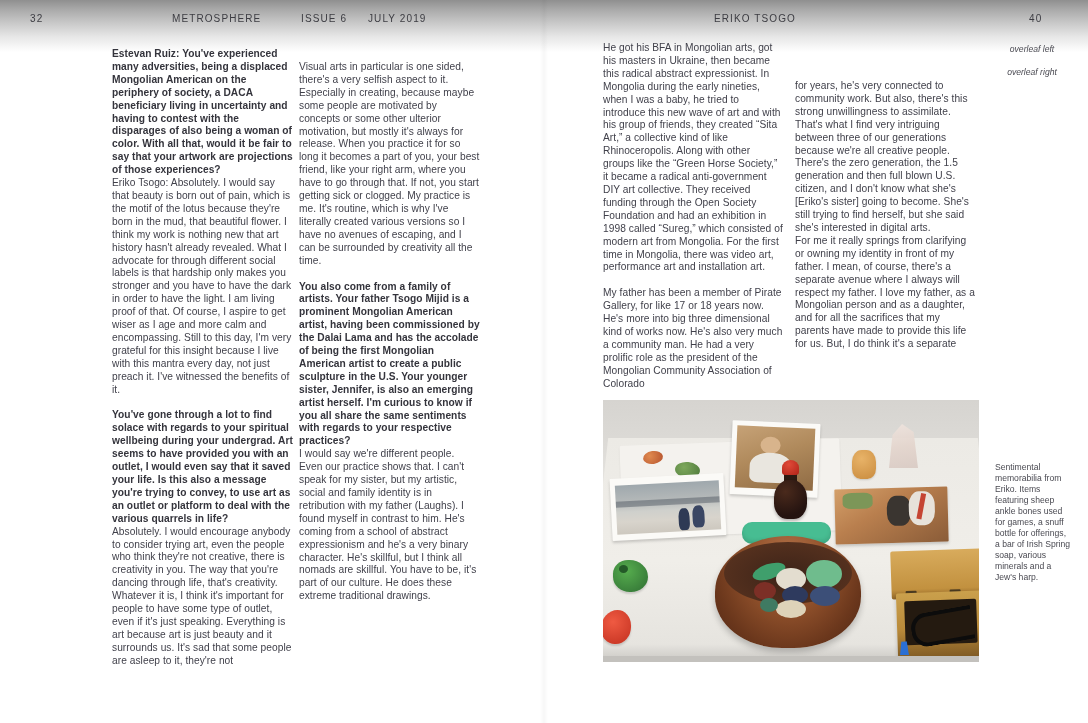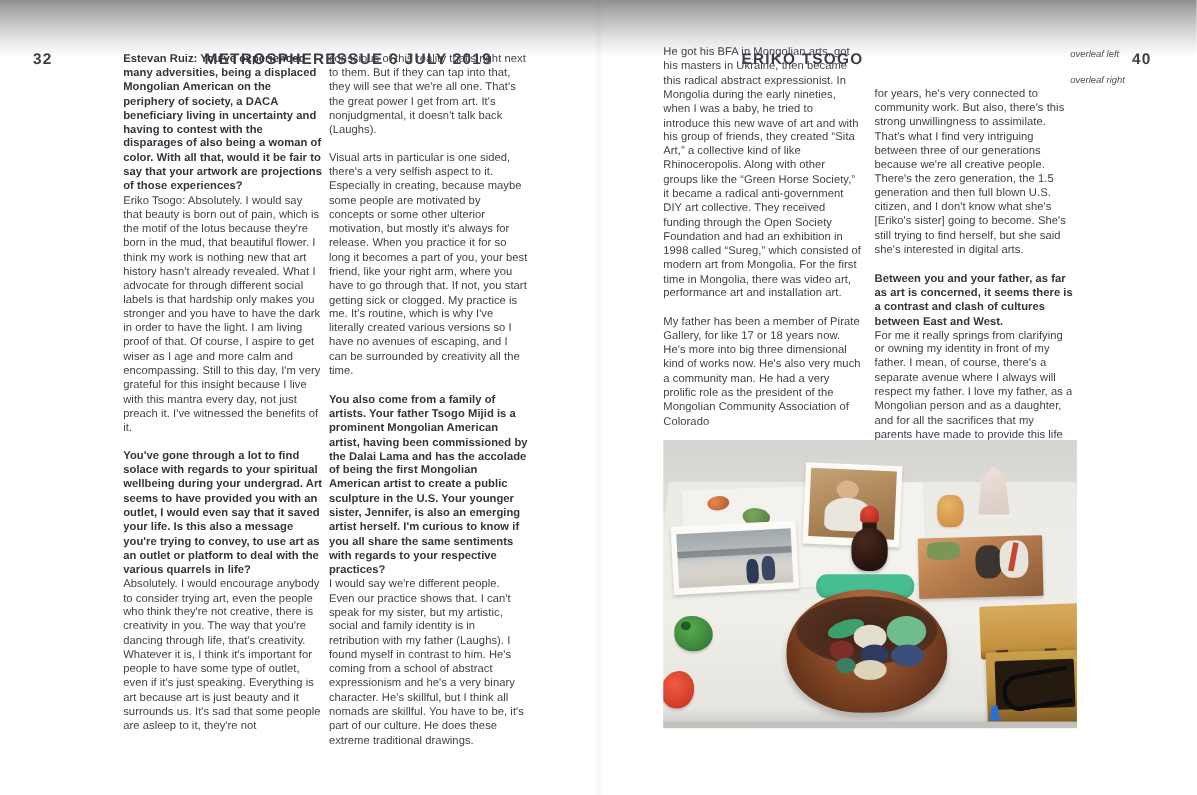--- a/index.html
+++ b/index.html
@@ -16,22 +16,22 @@
     background:linear-gradient(180deg,#8f8f8f 0%,#a9a9a9 18%,#c6c6c6 42%,#e6e6e6 70%,#ffffff 100%);
     z-index:0;
   }
   .fold{
     position:absolute;top:0;bottom:0;left:540px;width:8px;
     background:linear-gradient(90deg,rgba(0,0,0,0) 0%,rgba(0,0,0,0.03) 50%,rgba(0,0,0,0) 100%);
     z-index:1;
   }
   .hdr{
     position:absolute;top:13px;
-    font-size:14px;font-weight:700;letter-spacing:1.1px;color:#3c3c42;
-    z-index:2;white-space:nowrap;margin-top:32px;
+    font-size:10px;font-weight:400;letter-spacing:1.1px;color:#3c3c42;
+    z-index:2;white-space:nowrap;
   }
   .col{
     position:absolute;width:181px;
     font-size:10.2px;line-height:12.9px;letter-spacing:0.05px;
     overflow:hidden;z-index:2;
   }
   .col p{margin:0;}
   .col p.gap{margin-top:13px;}
   .col p.bold{font-weight:700;color:#34343c;}
   .note{
@@ -136,57 +136,56 @@
   .ph-bottom{left:0;bottom:0;width:100%;height:6px;background:#c3c1bd;}
 </style>
 </head>
 <body>
 
 <div class="spread">
   <div class="top-shade"></div>
   <div class="fold"></div>
 
   <div class="hdr" style="left:30px;">32</div>
-  <div class="hdr" style="left:186px;">METROSPHERE</div>
+  <div class="hdr" style="left:172px;">METROSPHERE</div>
   <div class="hdr" style="left:301px;">ISSUE 6</div>
   <div class="hdr" style="left:368px;">JULY 2019</div>
-  <div class="hdr" style="left:674px;">ERIKO TSOGO</div>
+  <div class="hdr" style="left:714px;">ERIKO TSOGO</div>
   <div class="hdr" style="left:1029px;">40</div>
 
   <div class="col" style="left:112px;top:48px;height:645px;">
     <p class="bold">Estevan Ruiz: You've experienced many adversities, being a displaced Mongolian American on the periphery of society, a DACA beneficiary living in uncertainty and having to contest with the disparages of also being a woman of color. With all that, would it be fair to say that your artwork are projections of those experiences?</p>
     <p>Eriko Tsogo: Absolutely. I would say that beauty is born out of pain, which is the motif of the lotus because they're born in the mud, that beautiful flower. I think my work is nothing new that art history hasn't already revealed. What I advocate for through different social labels is that hardship only makes you stronger and you have to have the dark in order to have the light. I am living proof of that. Of course, I aspire to get wiser as I age and more calm and encompassing. Still to this day, I'm very grateful for this insight because I live with this mantra every day, not just preach it. I've witnessed the benefits of it.</p>
     <p class="bold gap">You've gone through a lot to find solace with regards to your spiritual wellbeing during your undergrad. Art seems to have provided you with an outlet, I would even say that it saved your life. Is this also a message you're trying to convey, to use art as an outlet or platform to deal with the various quarrels in life?</p>
     <p>Absolutely. I would encourage anybody to consider trying art, even the people who think they're not creative, there is creativity in you. The way that you're dancing through life, that's creativity. Whatever it is, I think it's important for people to have some type of outlet, even if it's just speaking. Everything is art because art is just beauty and it surrounds us. It's sad that some people are asleep to it, they're not</p>
   </div>
 
   <div class="col" style="left:299px;top:48px;height:645px;">
-    <p>conscious of this reality that's right next to them. But if they can tap into that, they will see that we're all one. That's the great power I get from art. It's nonjudgmental, it doesn't talk back (Laughs).</p>
     <p class="gap">Visual arts in particular is one sided, there's a very selfish aspect to it. Especially in creating, because maybe some people are motivated by concepts or some other ulterior motivation, but mostly it's always for release. When you practice it for so long it becomes a part of you, your best friend, like your right arm, where you have to go through that. If not, you start getting sick or clogged. My practice is me. It's routine, which is why I've literally created various versions so I have no avenues of escaping, and I can be surrounded by creativity all the time.</p>
     <p class="bold gap">You also come from a family of artists. Your father Tsogo Mijid is a prominent Mongolian American artist, having been commissioned by the Dalai Lama and has the accolade of being the first Mongolian American artist to create a public sculpture in the U.S. Your younger sister, Jennifer, is also an emerging artist herself. I'm curious to know if you all share the same sentiments with regards to your respective practices?</p>
     <p>I would say we're different people. Even our practice shows that. I can't speak for my sister, but my artistic, social and family identity is in retribution with my father (Laughs). I found myself in contrast to him. He's coming from a school of abstract expressionism and he's a very binary character. He's skillful, but I think all nomads are skillful. You have to be, it's part of our culture. He does these extreme traditional drawings.</p>
   </div>
 
   <div class="col" style="left:603px;top:42px;height:352px;">
     <p>He got his BFA in Mongolian arts, got his masters in Ukraine, then became this radical abstract expressionist. In Mongolia during the early nineties, when I was a baby, he tried to introduce this new wave of art and with his group of friends, they created “Sita Art,” a collective kind of like Rhinoceropolis. Along with other groups like the “Green Horse Society,” it became a radical anti-government DIY art collective. They received funding through the Open Society Foundation and had an exhibition in 1998 called “Sureg,” which consisted of modern art from Mongolia. For the first time in Mongolia, there was video art, performance art and installation art.</p>
     <p class="gap">My father has been a member of Pirate Gallery, for like 17 or 18 years now. He's more into big three dimensional kind of works now. He's also very much a community man. He had a very prolific role as the president of the Mongolian Community Association of Colorado</p>
   </div>
 
   <div class="col" style="left:795px;top:42px;height:352px;margin-top:38px;">
     <p>for years, he's very connected to community work. But also, there's this strong unwillingness to assimilate. That's what I find very intriguing between three of our generations because we're all creative people. There's the zero generation, the 1.5 generation and then full blown U.S. citizen, and I don't know what she's [Eriko's sister] going to become. She's still trying to find herself, but she said she's interested in digital arts.</p>
-    <p class="bold gap">Between you and your father, as far as art is concerned, it seems there is a contrast and clash of cultures between East and West.</p>
     <p>For me it really springs from clarifying or owning my identity in front of my father. I mean, of course, there's a separate avenue where I always will respect my father. I love my father, as a Mongolian person and as a daughter, and for all the sacrifices that my parents have made to provide this life for us. But, I do think it's a separate</p>
   </div>
 
-  <div class="note" style="left:973px;top:44px;">
+  <div class="note" style="left:994px;top:44px;text-align:center;">
     <p class="lbl">overleaf left</p>
     <p class="lbl blk2">overleaf right</p>
   </div>
 
   <div class="note" style="left:995px;top:462px;">
+    <p>Sentimental memorabilia from Eriko. Items featuring sheep ankle bones used for games, a snuff bottle for offerings, a bar of Irish Spring soap, various minerals and a Jew's harp.</p>
   </div>
 
   <div class="photo">
     <div class="ph-table"></div>
     <div class="ph-sheet"></div>
 
     <div class="stone stone-orange"></div>
     <div class="stone stone-green"></div>
 
     <div class="print print-left">

